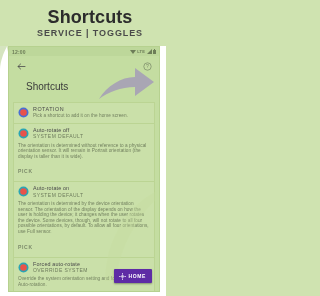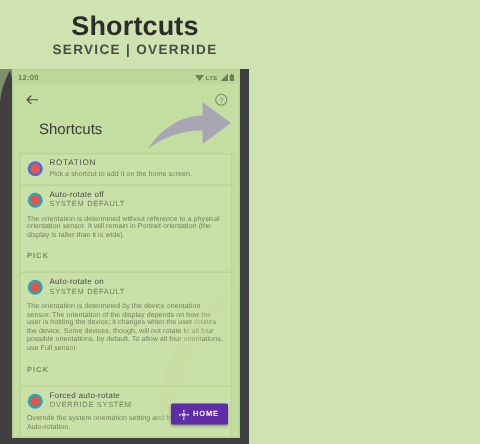--- a/index.html
+++ b/index.html
@@ -5,21 +5,21 @@
   * { margin:0; padding:0; box-sizing:border-box; }
   html, body {
     width:166px; height:296px;
     overflow:hidden;
     font-family:"Liberation Sans", sans-serif;
     background:#cfe3b0;
   }
   .screen {
     position:relative;
     width:166px; height:296px;
-    background:#404040;
+    background:#ffffff;
     overflow:hidden;
   }
 
   
   .leaf-deco {
     position:absolute;
     left:-14px; top:-8px;
     width:84px; height:78px;
     opacity:.55;
     pointer-events:none;
@@ -207,21 +207,21 @@
 
 <div class="screen">
 
   <svg class="leaf-deco" viewBox="0 0 84 78">
     <path d="M70 0 C40 6, 16 26, 6 56 C3 66, 2 74, 2 78 L14 78 C14 70, 18 56, 28 44 C40 28, 58 14, 78 6 Z" fill="#b3cf8b"></path>
     <path d="M2 16 C10 26, 18 42, 22 60 C24 70, 25 76, 25 78 L36 78 C34 62, 26 40, 12 22 C9 18, 5 14, 2 12 Z" fill="#bcd596"></path>
   </svg>
 
   <div class="banner">
     <div class="banner-title">Shortcuts</div>
-    <div class="banner-sub">SERVICE | OVERRIDE</div>
+    <div class="banner-sub">SERVICE | TOGGLES</div>
   </div>
 
   <div class="phone">
 
     <div class="statusbar">
       <div class="status-clock">12:00</div>
       <div class="status-icons">
         <svg class="ic" width="6" height="5" viewBox="0 0 6 5">
           <path d="M0 1 L3 5 L6 1 Z" fill="#6d7d58"></path>
         </svg>

